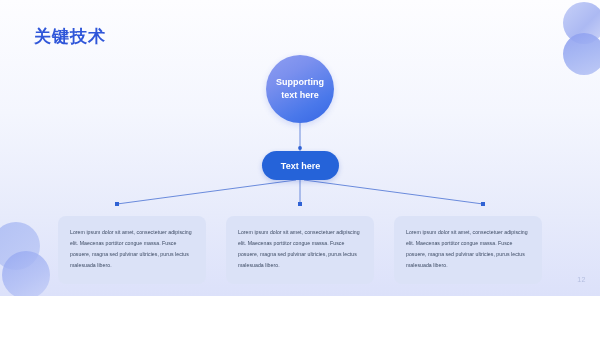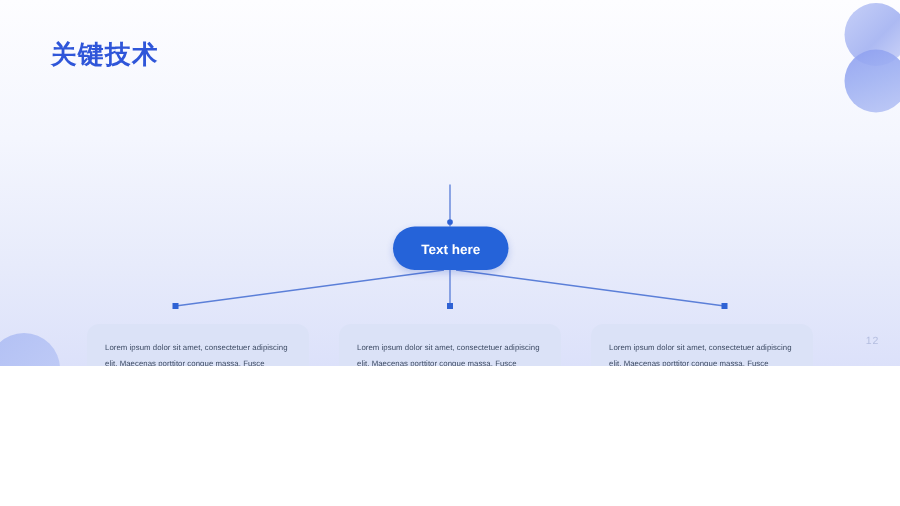--- a/index.html
+++ b/index.html
@@ -2,21 +2,21 @@
 <html><head>
 <meta charset="utf-8">
 <title>Slide</title>
 <style>
   * { margin:0; padding:0; box-sizing:border-box; }
   html, body {
     width:600px; height:337px; overflow:hidden;
     font-family:"Liberation Sans", sans-serif;
   }
   #slide {
-    position:relative; width:600px; height:244px; overflow:hidden;
+    position:relative; width:600px; height:296px; overflow:hidden;
     background:linear-gradient(to bottom, #fdfdff 0%, #f4f6fe 38%, #e7ebfb 72%, #dce1fa 100%);
   }
 
   
   .deco { position:absolute; border-radius:50%; pointer-events:none; }
   #deco-tr-1 {
     left:563px; top:2px; width:42px; height:42px;
     background:linear-gradient(135deg, #c3cdf7 0%, #a8b6f2 55%, #cfd6f8 100%);
     opacity:.95;
   }
@@ -109,20 +109,26 @@
     <line x1="296" y1="180" x2="117" y2="204" stroke="#5b7fd8" stroke-width="0.9"></line>
     <rect x="115" y="202" width="4" height="4" fill="#2f62d4"></rect>
 
     <line x1="300" y1="180" x2="300" y2="204" stroke="#5b7fd8" stroke-width="0.9"></line>
     <rect x="298" y="202" width="4" height="4" fill="#2f62d4"></rect>
 
     <line x1="304" y1="180" x2="483" y2="204" stroke="#5b7fd8" stroke-width="0.9"></line>
     <rect x="481" y="202" width="4" height="4" fill="#2f62d4"></rect>
   </svg>
 
+  <div id="circle-node">
+    <div class="node-text">
+      <span>Supporting</span><br>
+      <span>text here</span>
+    </div>
+  </div>
 
   <div id="pill-node">
     <span class="node-text">Text here</span>
   </div>
 
   <div id="boxes-row">
     <div class="info-box">
       <div class="box-text">Lorem ipsum dolor sit amet, consectetuer adipiscing elit. Maecenas porttitor congue massa. Fusce posuere, magna sed pulvinar ultricies, purus lectus malesuada libero.</div>
     </div>
     <div class="info-box">

